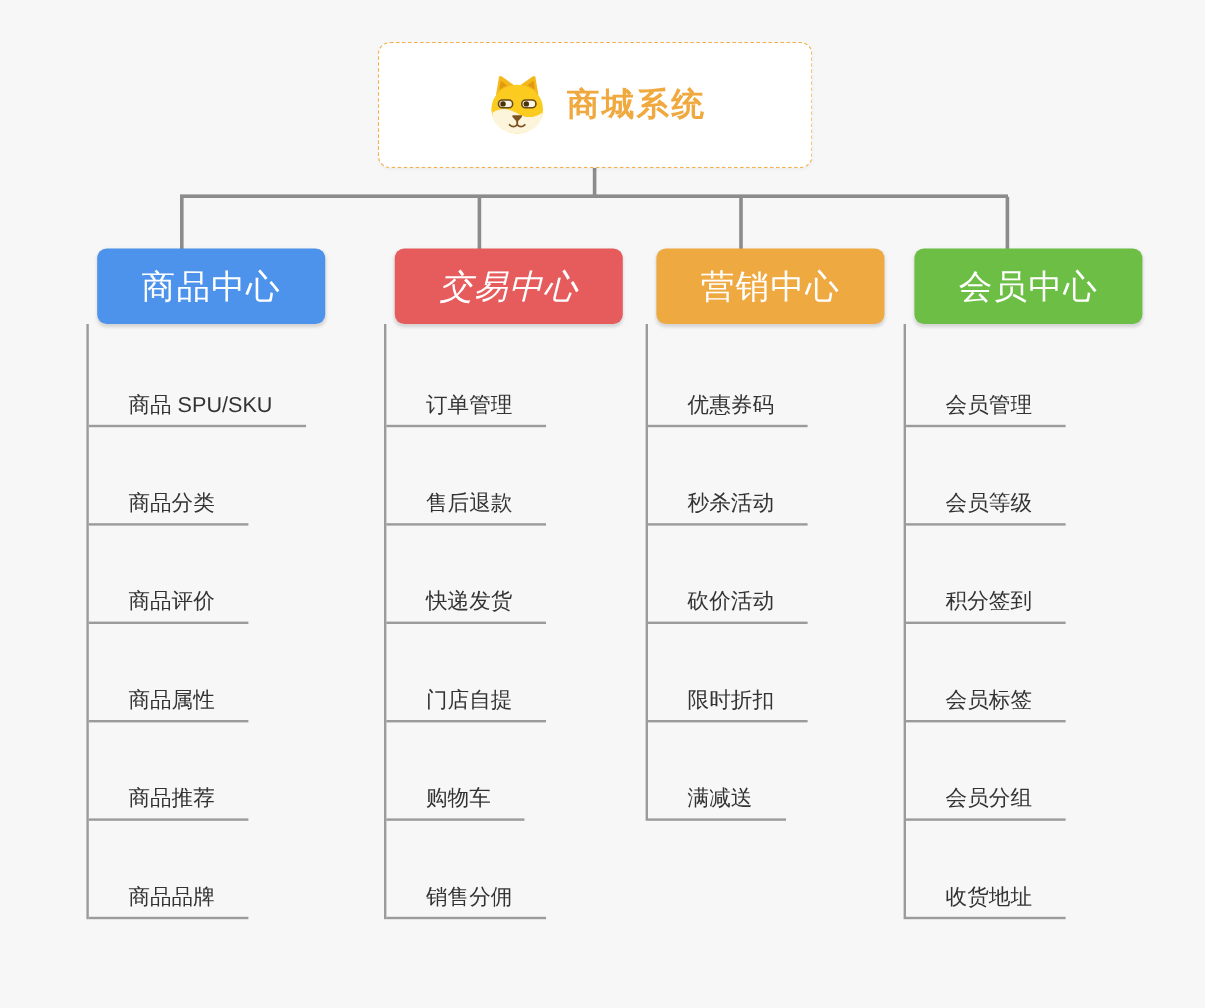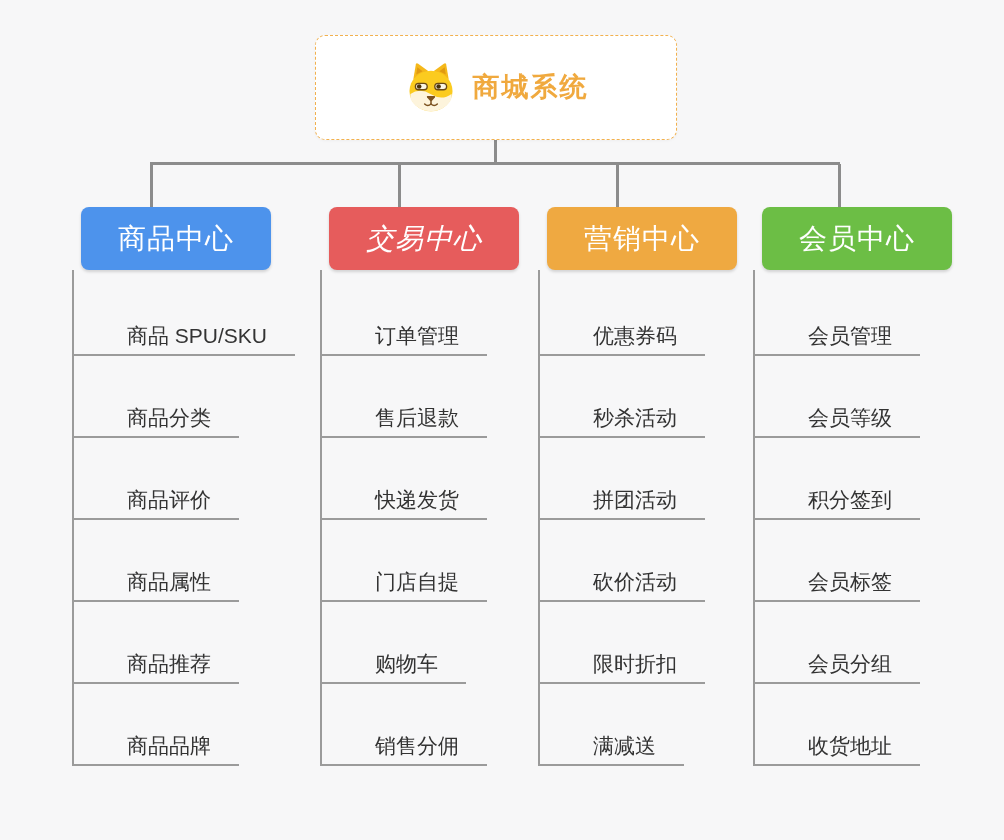--- a/index.html
+++ b/index.html
@@ -49,21 +49,21 @@
     box-sizing:border-box;
     height:82px;
     display:flex;align-items:flex-end;
     width:fit-content;
     border-bottom:2px solid #9b9b9b;
     padding:0 28px 8px 33px;
     white-space:nowrap;
   }
   .item:first-child{height:86px;}
   .item span{
-    font-size:21px;color:#333333;line-height:1;margin-left:20px;
+    font-size:18px;color:#333333;line-height:1;
   }
 </style>
 </head>
 <body>
 
 <div class="canvas">
 
   <div class="line stem"></div>
   <div class="line hbar"></div>
   <div class="line drop d1"></div>
@@ -146,23 +146,20 @@
   <div class="branch c3">
     <div class="bnode" style="background: rgb(239, 169, 65);">营销中心</div>
     <div class="items">
       <div class="item">
           <span>优惠券码</span>
         </div>
       <div class="item">
           <span>秒杀活动</span>
         </div>
       <div class="item">
-          <span>拼团活动</span>
-        </div>
-      <div class="item">
           <span>砍价活动</span>
         </div>
       <div class="item">
           <span>限时折扣</span>
         </div>
       <div class="item">
           <span>满减送</span>
         </div>
     </div>
   </div>

